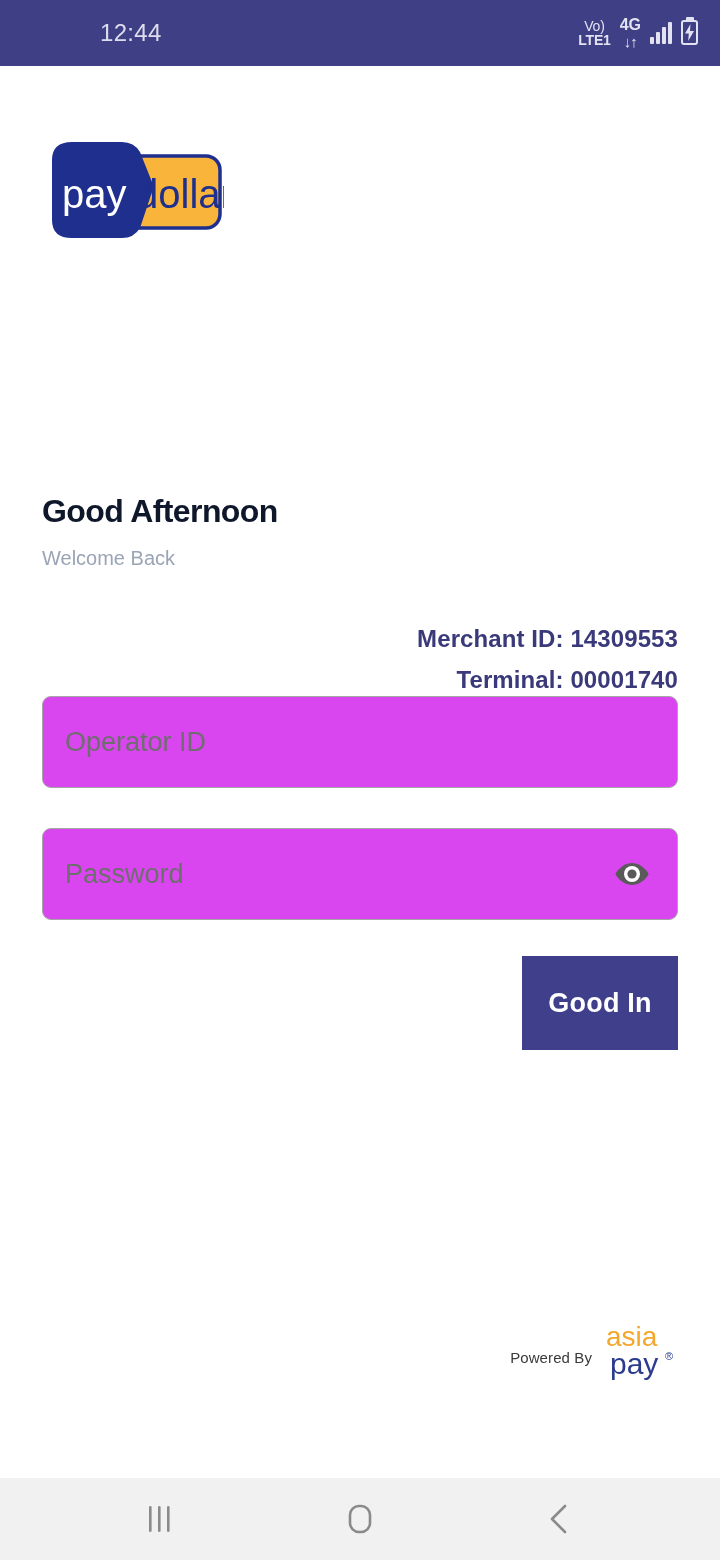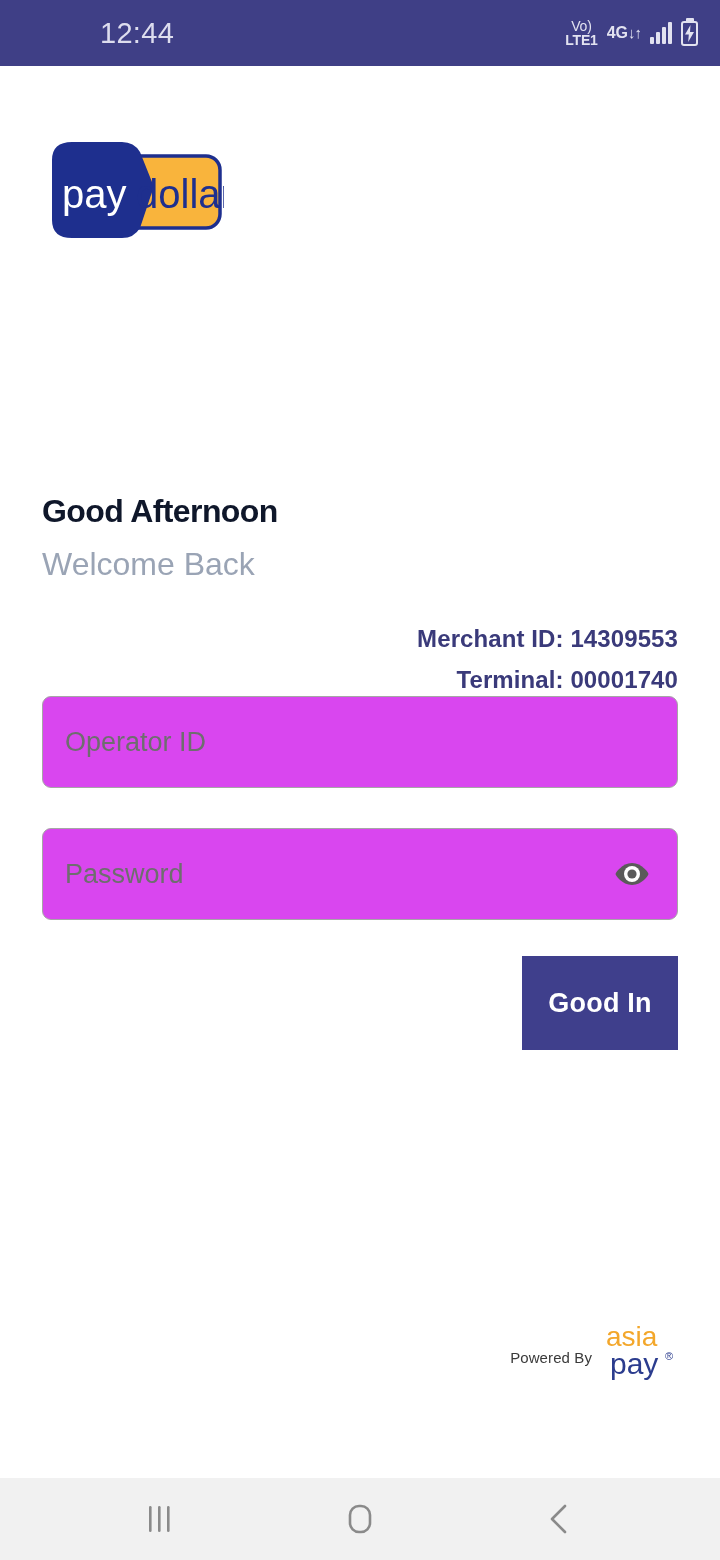--- a/index.html
+++ b/index.html
@@ -28,21 +28,21 @@
     background: #3F3F86;
     flex: 0 0 66px;
     display: flex;
     align-items: center;
     justify-content: space-between;
     padding: 0 22px 0 100px;
     position: relative;
   }
   .status-time {
     color: #DDDDEE;
-    font-size: 29px;
+    font-size: 24px;
     font-weight: 400;
     letter-spacing: 0.3px;
     line-height: 1;
   }
   .status-icons {
     display: flex;
     align-items: center;
     gap: 9px;
   }
   .volte-block {
@@ -50,21 +50,21 @@
     flex-direction: column;
     align-items: center;
     line-height: 1.02;
     color: #E2E2F0;
   }
   .volte-top { font-size: 14px; font-weight: 400; letter-spacing: -0.2px; }
   .volte-bot { font-size: 14px; font-weight: 700; letter-spacing: -0.2px; }
 
   .net-block {
     display: flex;
-    flex-direction: row;
+    flex-direction: column;
     align-items: center;
     line-height: 1.02;
     color: #E2E2F0;
   }
   .net-top { font-size: 16px; font-weight: 700; }
   .net-bot { font-size: 15px; font-weight: 700; letter-spacing: -1px; }
 
   .signal-bars {
     display: flex;
     align-items: flex-end;
@@ -130,21 +130,21 @@
   .greeting-title {
     color: #0f172a;
     font-size: 32px;
     font-weight: 700;
     letter-spacing: -0.6px;
     line-height: 1.1;
   }
   .greeting-sub {
     margin-top: 18px;
     color: #9AA4B5;
-    font-size: 32px;
+    font-size: 20px;
     font-weight: 400;
     line-height: 1.1;
   }
 
   
   .merchant-info {
     position: absolute;
     left: 42px;
     right: 42px;
     top: 552px;

